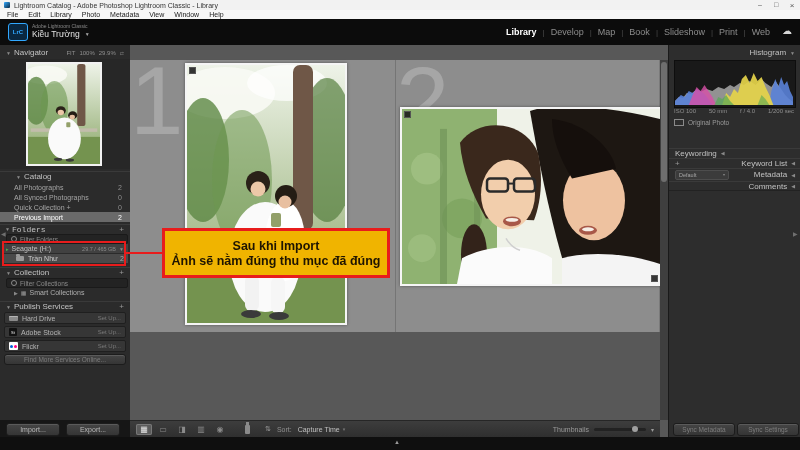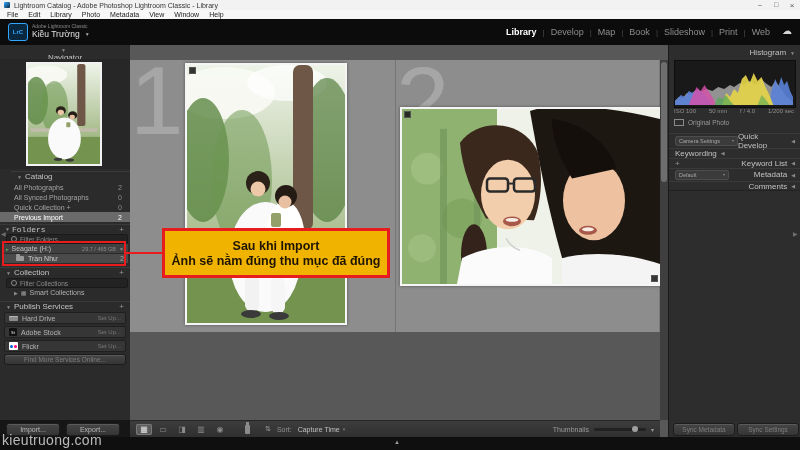--- a/index.html
+++ b/index.html
@@ -74,21 +74,21 @@
         <span class="modsep">|</span>
       <span class="mod">Print</span>
         <span class="modsep">|</span>
       <span class="mod">Web</span>
     </div>
     <div class="p" style="right:8px;top:6px;font-size:10px;color:#d6d6d6;">☁</div>
   </div>
 
   <div class="p" style="left:0;top:45px;width:130px;height:375px;background:#2b2b2b;border-right:1px solid #1a1a1a;">
 
-    <div class="p row" style="left:0;top:2px;width:130px;height:11px;padding:0 6px;box-sizing:border-box;flex-direction:column;">
+    <div class="p row" style="left:0;top:2px;width:130px;height:11px;padding:0 6px;box-sizing:border-box;">
       <span class="tri">▼</span>
       <span class="hdr">Navigator</span>
       <span style="margin-left:auto;display:flex;gap:4px;align-items:center;">
         <span class="tiny">FIT</span>
         <span class="tiny">100%</span>
         <span class="tiny">29.9%</span>
         <span style="font-size:5px;color:#777;">⇄</span>
       </span>
     </div>
     <div class="p" style="left:0;top:14px;width:130px;height:110px;background:#272727;"></div>
@@ -111,21 +111,21 @@
         <circle cx="72" cy="120" r="11" fill="#2a2118"></circle>
           <circle cx="72" cy="125" r="7" fill="#ecc8a8"></circle>
         <circle cx="98" cy="132" r="10" fill="#241c14"></circle>
           <circle cx="97" cy="137" r="6" fill="#e8bfa0"></circle>
         <rect x="84" y="150" width="9" height="13" rx="2" fill="#93a06a"></rect>
         <ellipse cx="66" cy="246" rx="9" ry="4" fill="#3a3a3a"></ellipse>
           <ellipse cx="92" cy="248" rx="9" ry="4" fill="#3a3a3a"></ellipse>
       </svg>
     </div>
 
-    <div class="p row" style="left:0;top:126px;width:130px;height:10px;padding:0 6px;box-sizing:border-box;border-top:1px solid #3a3a3a;margin-left:11px;">
+    <div class="p row" style="left:0;top:126px;width:130px;height:10px;padding:0 16px;box-sizing:border-box;border-top:1px solid #3a3a3a;">
       <span class="tri">▼</span>
       <span class="hdr">Catalog</span>
     </div>
     <div class="p lrow" style="left:0;top:137px;width:130px;box-sizing:border-box;">
       <span>All Photographs</span>
       <span class="cnt">2</span>
     </div>
     <div class="p lrow" style="left:0;top:147px;width:130px;box-sizing:border-box;">
       <span>All Synced Photographs</span>
       <span class="cnt">0</span>
@@ -334,28 +334,20 @@
       <span class="tiny">50 mm</span>
       <span class="tiny">f / 4.0</span>
       <span class="tiny">1/200 sec</span>
     </div>
 
     <div class="p row" style="left:5px;top:74px;gap:4px;">
       <span style="width:8px;height:5px;border:1px solid #8a8a8a;display:inline-block;"></span>
       <span style="font-size:6.5px;color:#9a9a9a;">Original Photo</span>
     </div>
 
-    <div class="p headerrow" style="left:0;top:88px;width:132px;height:14px;box-sizing:border-box;">
-      <span class="drop" style="width:58px;height:8px;">
-        <span>Camera Settings</span>
-        <span style="font-size:4px;color:#888;">▾</span>
-      </span>
-      <span style="margin-left:auto;" class="hdr">Quick Develop</span>
-      <span class="rs-arrow">◀</span>
-    </div>
     <div class="p headerrow" style="left:0;top:103px;width:132px;height:9px;box-sizing:border-box;justify-content:flex-start;">
       <span class="hdr">Keywording</span>
       <span class="rs-arrow">◀</span>
     </div>
     <div class="p headerrow" style="left:0;top:113px;width:132px;height:9px;box-sizing:border-box;">
       <span style="font-size:8px;color:#999;">+</span>
       <span style="margin-left:auto;" class="hdr">Keyword List</span>
       <span class="rs-arrow">◀</span>
     </div>
     <div class="p headerrow" style="left:0;top:123px;width:132px;height:12px;box-sizing:border-box;">
@@ -386,15 +378,14 @@
   <span class="p" style="left:1px;top:230px;font-size:6px;color:#6f6f6f;">◀</span>
   <span class="p" style="left:793px;top:230px;font-size:6px;color:#6f6f6f;">▶</span>
 
   <div class="p" style="left:2px;top:241px;width:124px;height:25px;border:2px solid #e81c1c;box-sizing:border-box;z-index:60;"></div>
   <div class="p" style="left:126px;top:252px;width:36px;height:2px;background:#e81c1c;z-index:60;"></div>
   <div class="p" style="left:162px;top:228px;width:228px;height:50px;background:#f0b400;border:3px solid #e81c1c;box-sizing:border-box;z-index:60;display:flex;flex-direction:column;align-items:center;justify-content:center;gap:1px;">
     <span style="font-size:12.5px;font-weight:bold;color:#1f1500;">Sau khi Import</span>
     <span style="font-size:12.5px;font-weight:bold;color:#1f1500;">Ảnh sẽ nằm đúng thu mục đã đúng</span>
   </div>
 
-  <div class="p" style="left:2px;top:432px;font-size:14px;color:rgba(215,215,215,0.85);z-index:100;letter-spacing:.3px;">kieutruong.com</div>
 
 </div>
 
 </body></html>

